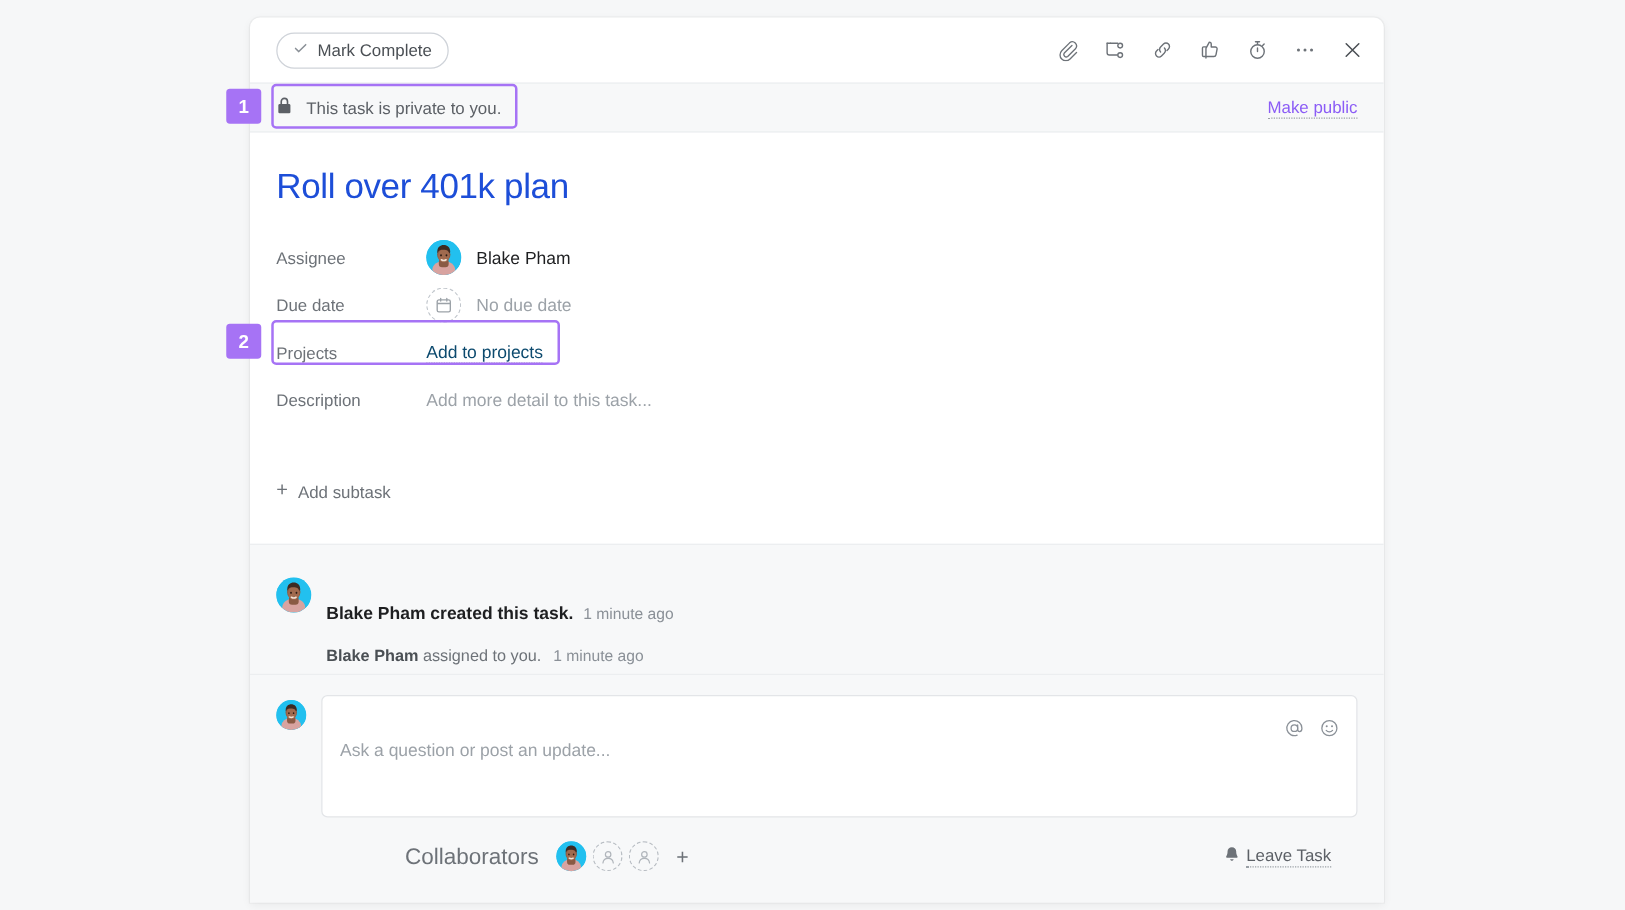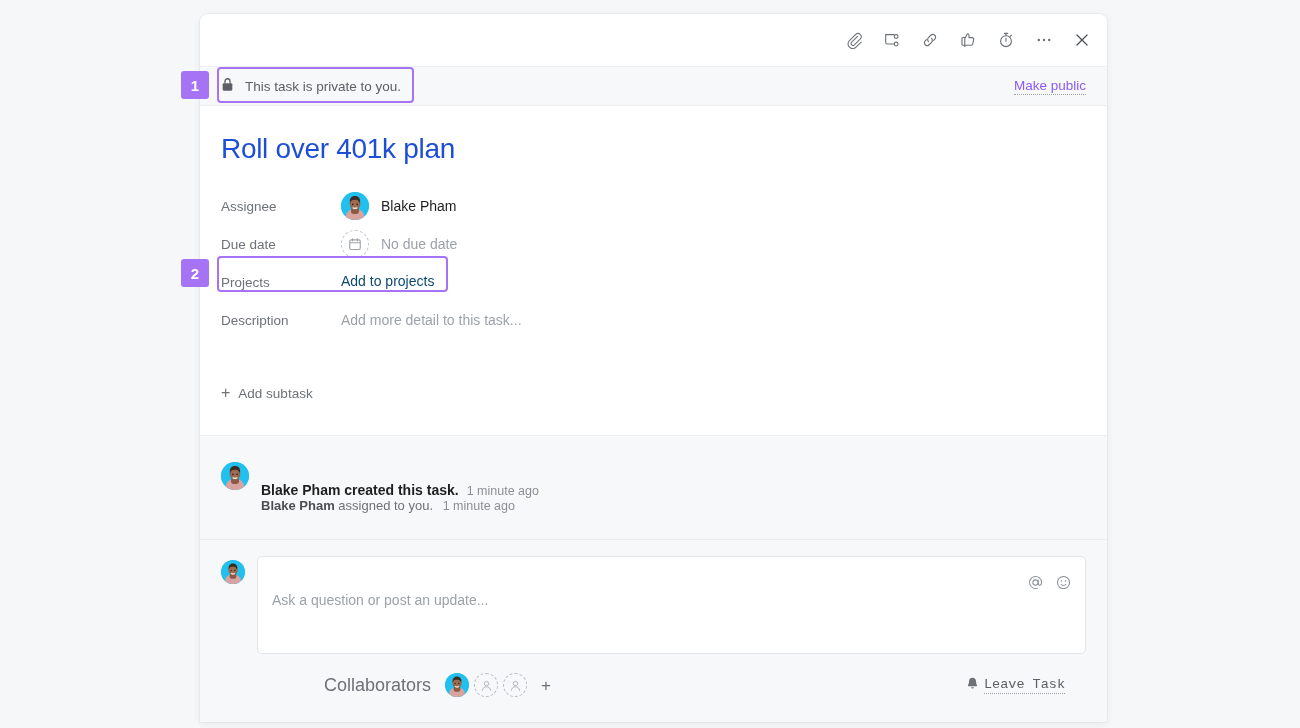--- a/index.html
+++ b/index.html
@@ -210,20 +210,21 @@
     color: #1e1f21;
     margin-top: 28px;
   }
   .activity-text b { font-weight: 700; }
   .timestamp {
     font-size: 12.5px;
     color: #8a9097;
     margin-left: 8px;
   }
   .activity-sub {
+    margin-top: 19px;
     margin-left: 40px;
     font-size: 13px;
     color: #6d7278;
   }
   .activity-sub b { font-weight: 700; color: #4a4f54; }
   .activity-sub .timestamp { margin-left: 6px; }
 
   
   .composer {
     flex: 1 1 auto;
@@ -300,21 +301,20 @@
     line-height: 1;
   }
   .collab-spacer { flex: 1 1 auto; }
   .leave-task {
     display: inline-flex;
     align-items: center;
     gap: 4px;
     font-size: 13.5px;
     color: #5c6066;
     cursor: pointer;
-    font-family: Liberation Mono, monospace;
   }
   .leave-task .lbl {
     border-bottom: 1px dotted #9aa0a6;
     padding-bottom: 1px;
   }
 
   
   .annot-badge {
     position: absolute;
     width: 28px;
@@ -340,20 +340,28 @@
   #annot-box-1 { left: 217px; top: 67px; width: 197px; height: 36px; }
   #annot-badge-2 { left: 181px; top: 259px; }
   #annot-box-2 { left: 217px; top: 256px; width: 231px; height: 36px; }
 </style>
 </head>
 <body>
 
 <div class="panel">
 
   <div class="toolbar">
+    <button class="mark-complete">
+      <span class="chk">
+        <svg width="13" height="13" viewBox="0 0 16 16" fill="none">
+          <path d="M3 8.3L6.2 11.4L13 4.6" stroke="#8a9097" stroke-width="1.5" stroke-linecap="round" stroke-linejoin="round"></path>
+        </svg>
+      </span>
+      <span>Mark Complete</span>
+    </button>
 
     <div class="toolbar-spacer"></div>
 
     <div class="toolbar-icons">
       <span class="ticon">
         <svg width="17" height="17" viewBox="0 0 20 20" fill="none">
           <path d="M13.6 5.1L6.4 12.3a2.3 2.3 0 0 0 3.2 3.2l7.3-7.3a3.9 3.9 0 0 0-5.5-5.5L4 10.1a5.5 5.5 0 0 0 7.8 7.8l6.1-6.1" stroke="#6d7278" stroke-width="1.25" stroke-linecap="round" stroke-linejoin="round"></path>
         </svg>
       </span>
       <span class="ticon">

